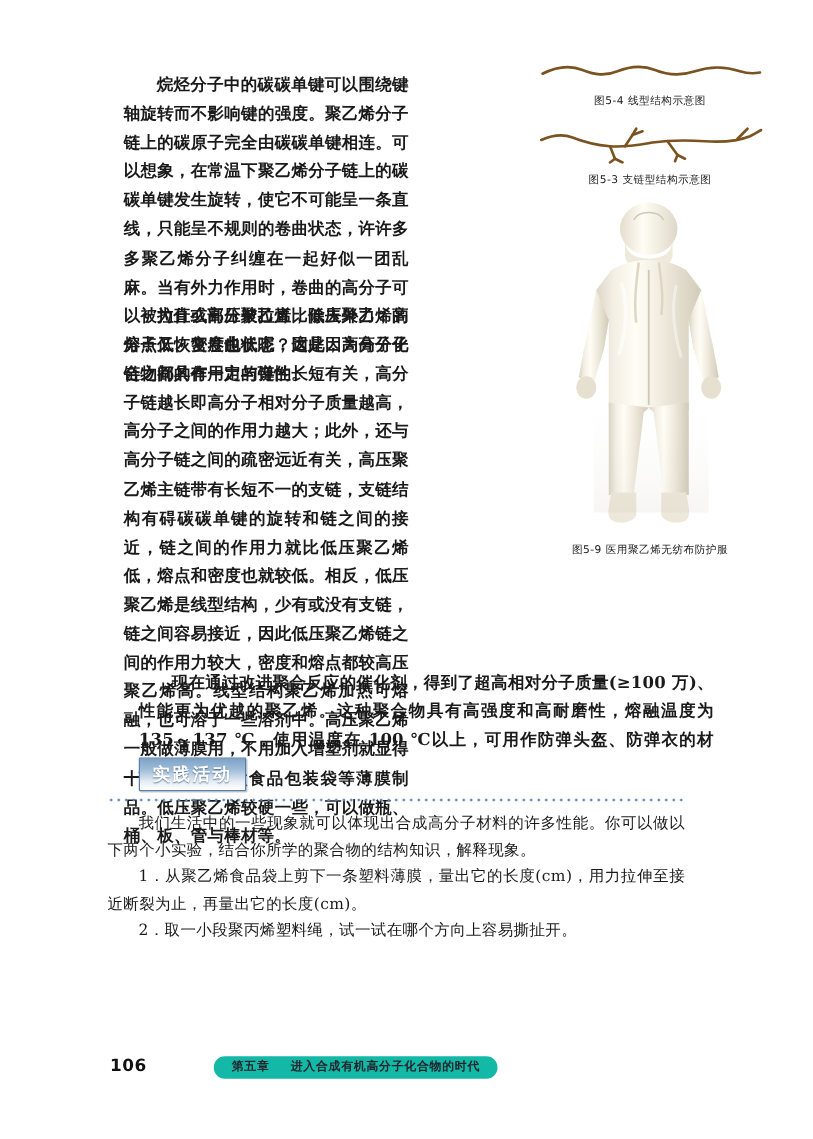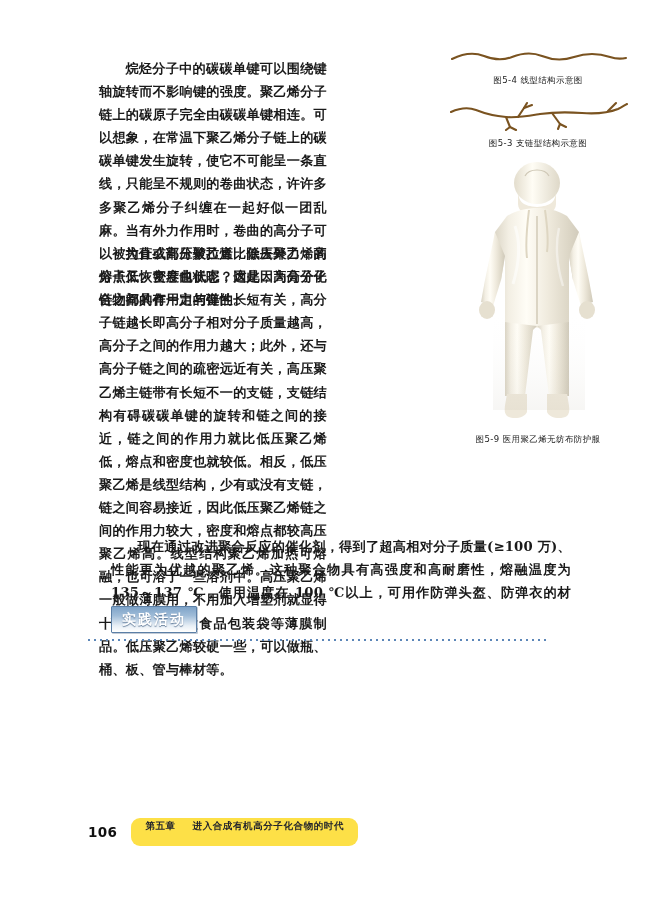--- a/index.html
+++ b/index.html
@@ -20,21 +20,21 @@
     position: absolute;
     left: 0; top: 0;
     width: 650px;
     height: 911px;
     background: #fff;
   }
 
   
   .fig-col {
     position: absolute;
-    right: 22px;
+    right: 40px;
     top: 46px;
     width: 180px;
   }
 
   .figure { margin: 0 0 6px 0; }
 
   .fig-caption {
     font-family: "DejaVu Sans", "Liberation Sans", sans-serif;
     font-size: 8.5px;
     color: #1a1a1a;
@@ -124,36 +124,37 @@
     text-justify: inter-ideograph;
     text-indent: 2em;
     letter-spacing: 0.3px;
     font-family: "DejaVu Serif", "Liberation Serif", serif;
   }
 
   
   .footer {
     position: absolute;
     left: 88px;
-    bottom: 65px;
+    bottom: 48px;
     display: flex;
-    align-items: center;
+    align-items: flex-start;
+    gap: 40px;
   }
   .page-no {
     font-family: "DejaVu Sans", "Liberation Sans", sans-serif;
     font-weight: bold;
     font-size: 13.5px;
     color: #111;
     letter-spacing: 0.4px;
   }
   .chapter-pill {
     margin-left: 14px;
-    background: #fde047;
+    background: #14b8a6;
     border-radius: 9px;
-    padding: 2px 14px 13px 14px;
+    padding: 2px 14px 3px 14px;
     font-family: "DejaVu Sans", "Liberation Sans", sans-serif;
     font-size: 9.5px;
     font-weight: bold;
     color: #23252c;
     letter-spacing: 0.6px;
     white-space: nowrap;
   }
   .chapter-pill .sep { display: inline-block; width: 9px; }
 </style>
 </head>
@@ -254,20 +255,25 @@
     <p class="para narrow p1">烷烃分子中的碳碳单键可以围绕键轴旋转而不影响键的强度。聚乙烯分子链上的碳原子完全由碳碳单键相连。可以想象，在常温下聚乙烯分子链上的碳碳单键发生旋转，使它不可能呈一条直线，只能呈不规则的卷曲状态，许许多多聚乙烯分子纠缠在一起好似一团乱麻。当有外力作用时，卷曲的高分子可以被拉直或部分被拉直，除去外力，高分子又恢复卷曲状态，因此，高分子化合物都具有一定的弹性。</p>
     <p class="para narrow p2">为什么高压聚乙烯比低压聚乙烯的熔点低、密度也低呢？这是因为高分子链之间的作用力与链的长短有关，高分子链越长即高分子相对分子质量越高，高分子之间的作用力越大；此外，还与高分子链之间的疏密远近有关，高压聚乙烯主链带有长短不一的支链，支链结构有碍碳碳单键的旋转和链之间的接近，链之间的作用力就比低压聚乙烯低，熔点和密度也就较低。相反，低压聚乙烯是线型结构，少有或没有支链，链之间容易接近，因此低压聚乙烯链之间的作用力较大，密度和熔点都较高压聚乙烯高。线型结构聚乙烯加热可熔融，也可溶于一些溶剂中。高压聚乙烯一般做薄膜用，不用加入增塑剂就显得十分柔软，可做食品包装袋等薄膜制品。低压聚乙烯较硬一些，可以做瓶、桶、板、管与棒材等。</p>
     <p class="para wide p3">现在通过改进聚合反应的催化剂，得到了超高相对分子质量(≥100 万)、性能更为优越的聚乙烯。这种聚合物具有高强度和高耐磨性，熔融温度为 135～137 ℃，使用温度在 100 ℃以上，可用作防弹头盔、防弹衣的材料。</p>
   </div>
 
   <div class="activity">
     <div class="activity-badge">
       <span>实践活动</span>
     </div>
     <div class="dotted-rule"></div>
+    <div class="activity-body">
+      <p class="act-para">我们生活中的一些现象就可以体现出合成高分子材料的许多性能。你可以做以下两个小实验，结合你所学的聚合物的结构知识，解释现象。</p>
+      <p class="act-para">1．从聚乙烯食品袋上剪下一条塑料薄膜，量出它的长度(cm)，用力拉伸至接近断裂为止，再量出它的长度(cm)。</p>
+      <p class="act-para">2．取一小段聚丙烯塑料绳，试一试在哪个方向上容易撕扯开。</p>
+    </div>
   </div>
 
   <div class="footer">
     <div class="page-no">106</div>
     <div class="chapter-pill">
       <span>第五章</span>
       <span class="sep"></span>
       <span>进入合成有机高分子化合物的时代</span>
     </div>
   </div>

